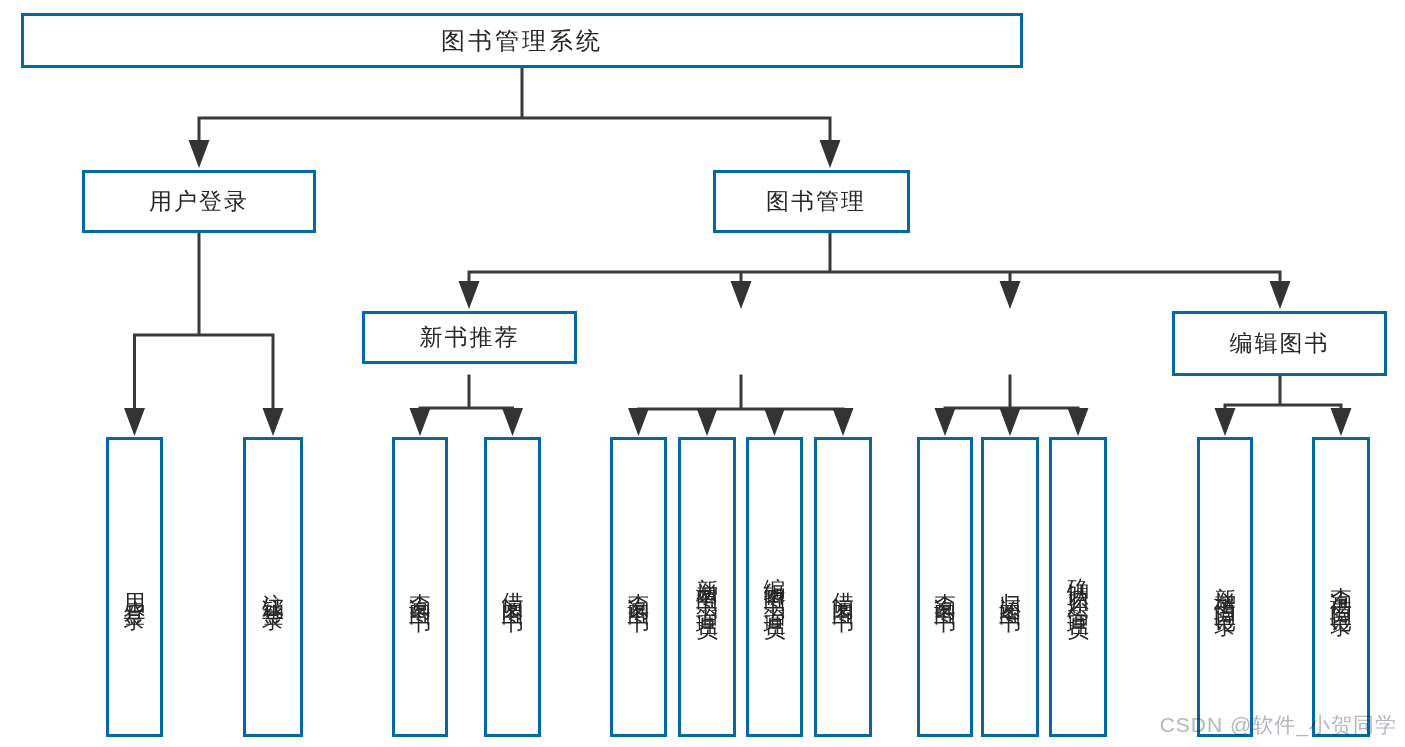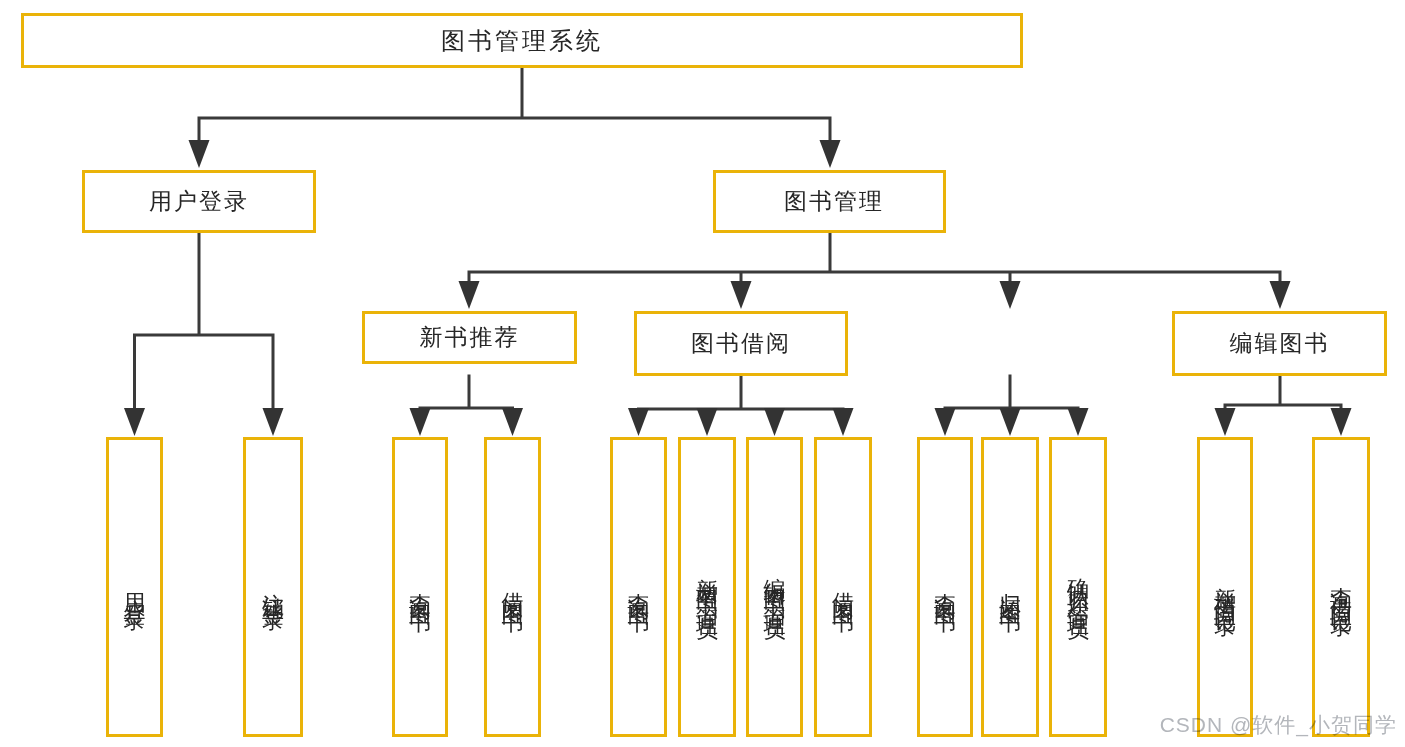--- a/index.html
+++ b/index.html
@@ -14,21 +14,21 @@
   svg.connectors {
     position: absolute;
     left: 0; top: 0;
     width: 1405px; height: 747px;
     z-index: 1;
   }
   .node {
     position: absolute;
     box-sizing: border-box;
     background: #ffffff;
-    border: 3px solid #eab308;
+    border: 3px solid #0369a1;
     display: flex;
     align-items: center;
     justify-content: center;
     color: #262626;
     z-index: 2;
   }
   .node.h span {
     font-size: 23px;
     letter-spacing: 2px;
     white-space: nowrap;
@@ -84,29 +84,26 @@
     </g>
   </svg>
 
   <div class="node h title" style="left:21px; top:13px; width:1002px; height:55px;">
     <span>图书管理系统</span>
   </div>
 
   <div class="node h" style="left:82px; top:170px; width:234px; height:63px;">
     <span>用户登录</span>
   </div>
-  <div class="node h" style="left:713px; top:170px; width:233px; height:63px;padding-left:9px;">
+  <div class="node h" style="left:713px; top:170px; width:197px; height:63px;padding-left:9px;">
     <span>图书管理</span>
   </div>
 
   <div class="node h" style="left:362px; top:311px; width:215px; height:53px;">
     <span>新书推荐</span>
-  </div>
-  <div class="node h" style="left:634px; top:311px; width:214px; height:65px;">
-    <span>图书借阅</span>
   </div>
   <div class="node h" style="left:1172px; top:311px; width:215px; height:65px;">
     <span>编辑图书</span>
   </div>
 
   <div class="node v" style="left:106px; top:437px; width:57px; height:300px;">
     <span>用户登录</span>
   </div>
   <div class="node v" style="left:243px; top:437px; width:60px; height:300px;">
     <span>注销登录</span>

